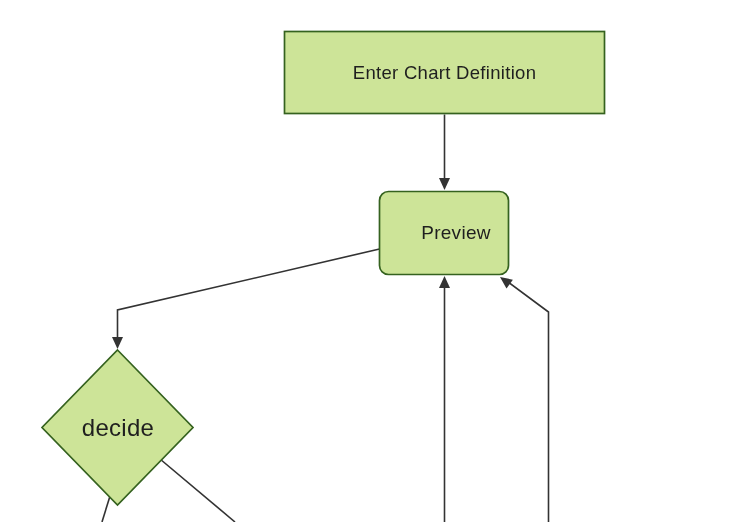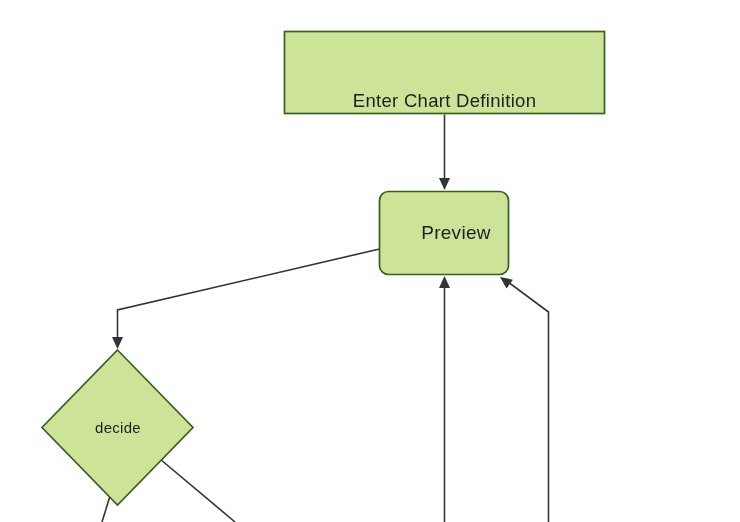--- a/index.html
+++ b/index.html
@@ -43,32 +43,31 @@
     align-items: center;
     justify-content: center;
     color: #1f1f1f;
     pointer-events: none;
     letter-spacing: 0.3px;
   }
   .label-enter {
     left: 284px; top: 31px;
     width: 321px; height: 83px;
     font-size: 18.5px;
-    margin-top: 28px;
   }
   .label-preview {
     left: 379px; top: 191px;
     width: 130px; height: 84px;
     font-size: 19px;
     padding-left: 12px;
   }
   .label-decide {
     left: 42px; top: 350px;
     width: 152px; height: 155px;
-    font-size: 15px;
+    font-size: 24px;
   }
 </style>
 </head>
 <body>
 
 <div class="stage">
 
   <svg viewBox="0 0 740 522" xmlns="http://www.w3.org/2000/svg">
 
     <line class="edge" x1="444.5" y1="114.5" x2="444.5" y2="179"></line>

